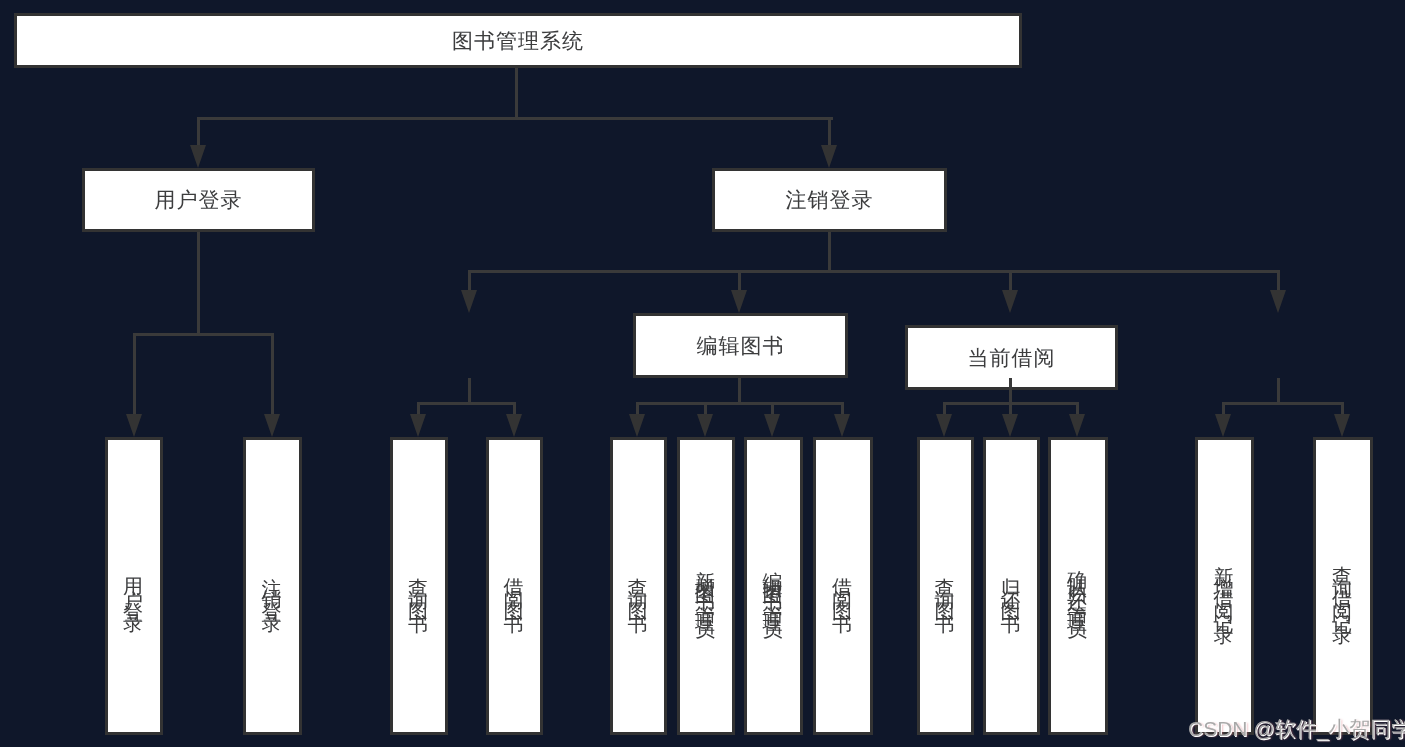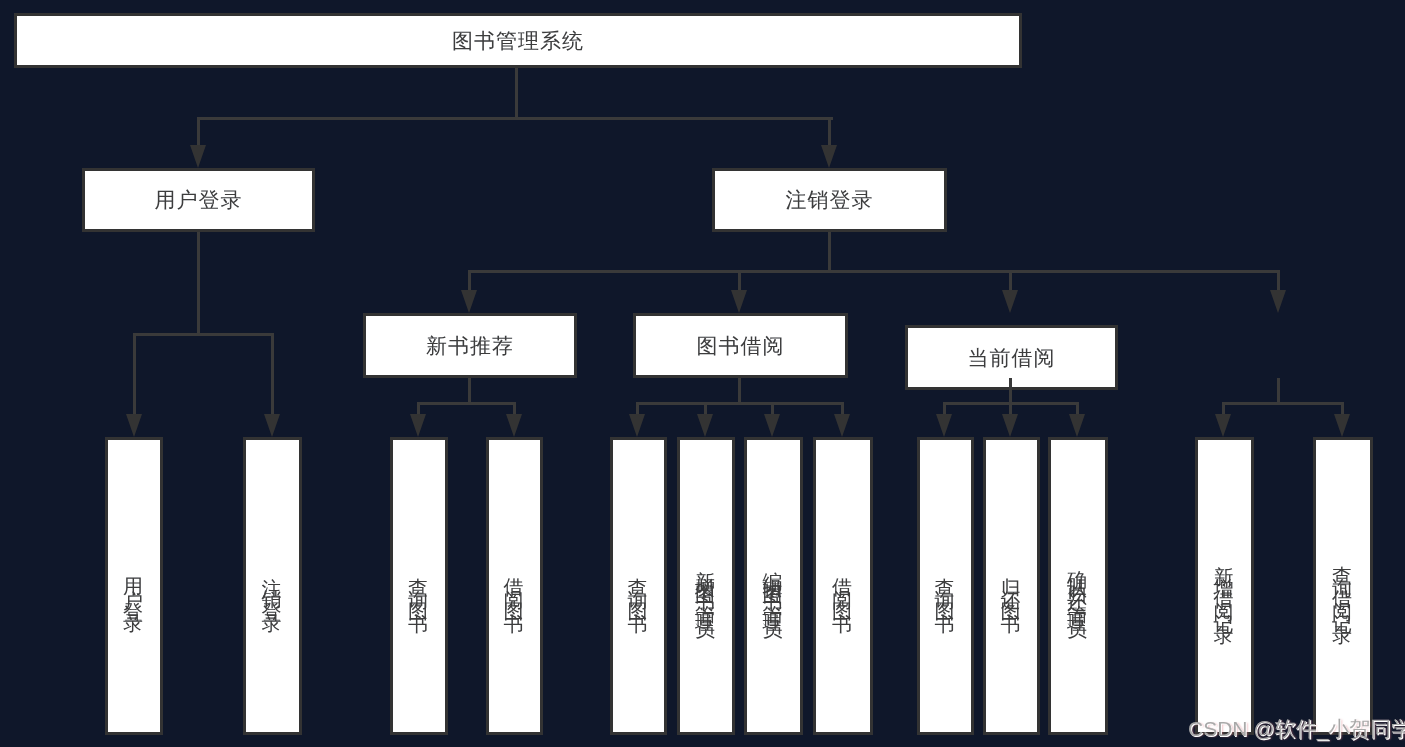--- a/index.html
+++ b/index.html
@@ -60,22 +60,21 @@
   <div class="hline" style="left:468px;top:270px;width:812px;"></div>
   <div class="vline" style="left:468px;top:270px;height:24px;"></div>
   <div class="arrow" style="left:461px;top:290px;"></div>
   <div class="vline" style="left:738px;top:270px;height:24px;"></div>
   <div class="arrow" style="left:731px;top:290px;"></div>
   <div class="vline" style="left:1009px;top:270px;height:24px;"></div>
   <div class="arrow" style="left:1002px;top:290px;"></div>
   <div class="vline" style="left:1277px;top:270px;height:24px;"></div>
   <div class="arrow" style="left:1270px;top:290px;"></div>
 
-  <div class="box" style="left:363px;top:313px;width:214px;height:65px;">新书推荐</div>
-  <div class="box" style="left:633px;top:313px;width:215px;height:65px;">图书借阅</div>
+  <div class="box" style="left:633px;top:313px;width:215px;height:65px;">编辑图书</div>
   <div class="box" style="left:905px;top:325px;width:213px;height:65px;">当前借阅</div>
 
   <div class="vline" style="left:468px;top:378px;height:27px;"></div>
   <div class="hline" style="left:417px;top:402px;width:99px;"></div>
   <div class="vline" style="left:417px;top:402px;height:14px;"></div>
   <div class="arrow" style="left:410px;top:414px;"></div>
   <div class="vline" style="left:513px;top:402px;height:14px;"></div>
   <div class="arrow" style="left:506px;top:414px;"></div>
 
   <div class="vline" style="left:738px;top:378px;height:27px;"></div>

